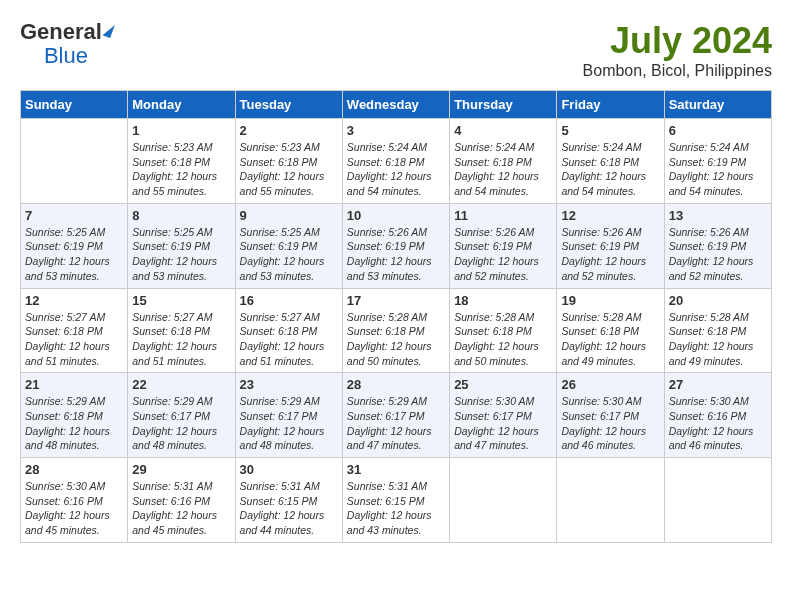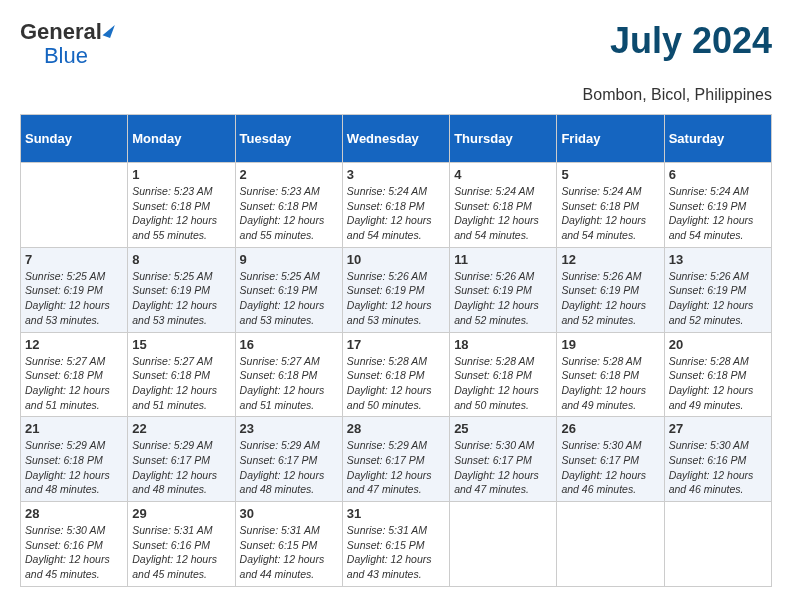--- a/index.html
+++ b/index.html
@@ -29,38 +29,37 @@
     }
     .logo-row {
       display: flex;
       align-items: center;
     }
     .title-block {
       text-align: right;
     }
     .title-block h1 {
       font-size: 36px;
-      color: #0c4a6e;
+      color: #4d7c0f;
       font-weight: bold;
     }
     .title-block h2 {
       font-size: 16px;
       color: #333;
       font-weight: normal;
-      margin-top: 24px;
     }
     .calendar {
       width: 100%;
       border-collapse: collapse;
       font-size: 11px;
     }
     .calendar th {
       background: #1565C0;
       color: #fff;
-      padding: 16px 4px;
+      padding: 6px 4px;
       text-align: left;
       font-size: 13px;
       font-weight: bold;
       border: 1px solid #ccc;
     }
     .calendar td {
       border: 1px solid #ccc;
       vertical-align: top;
       padding: 4px;
       width: calc(100% / 7);

